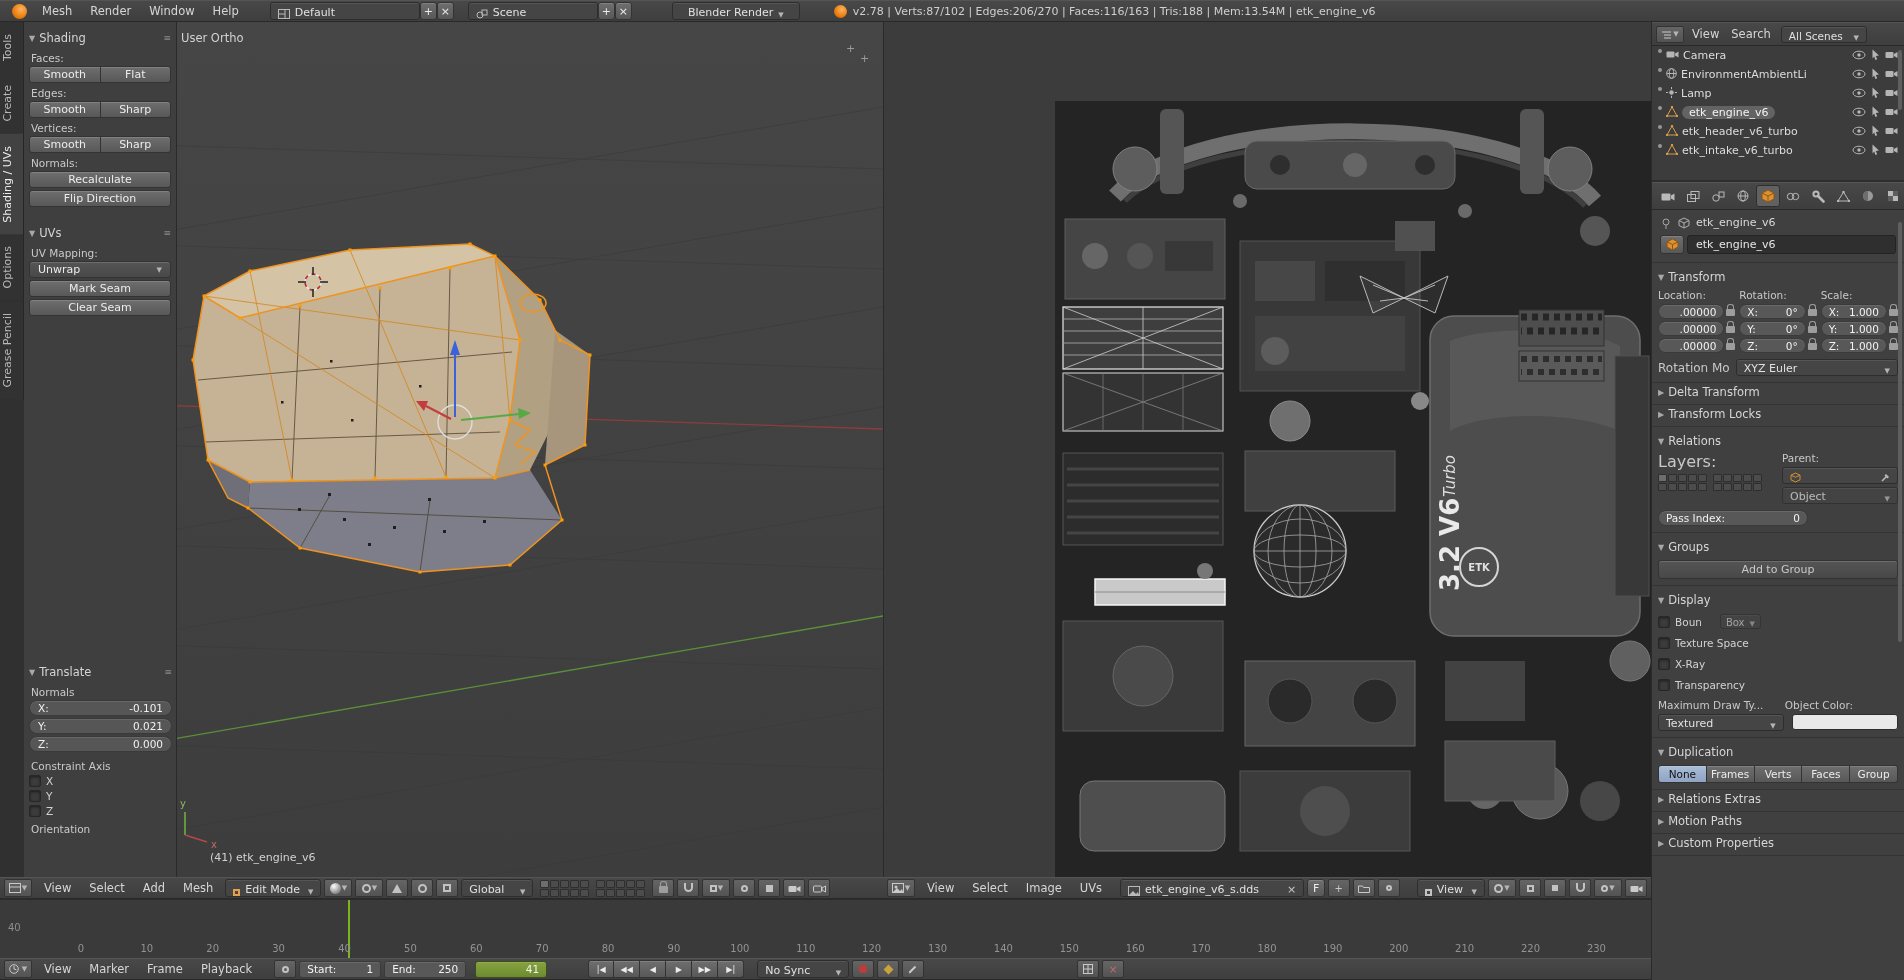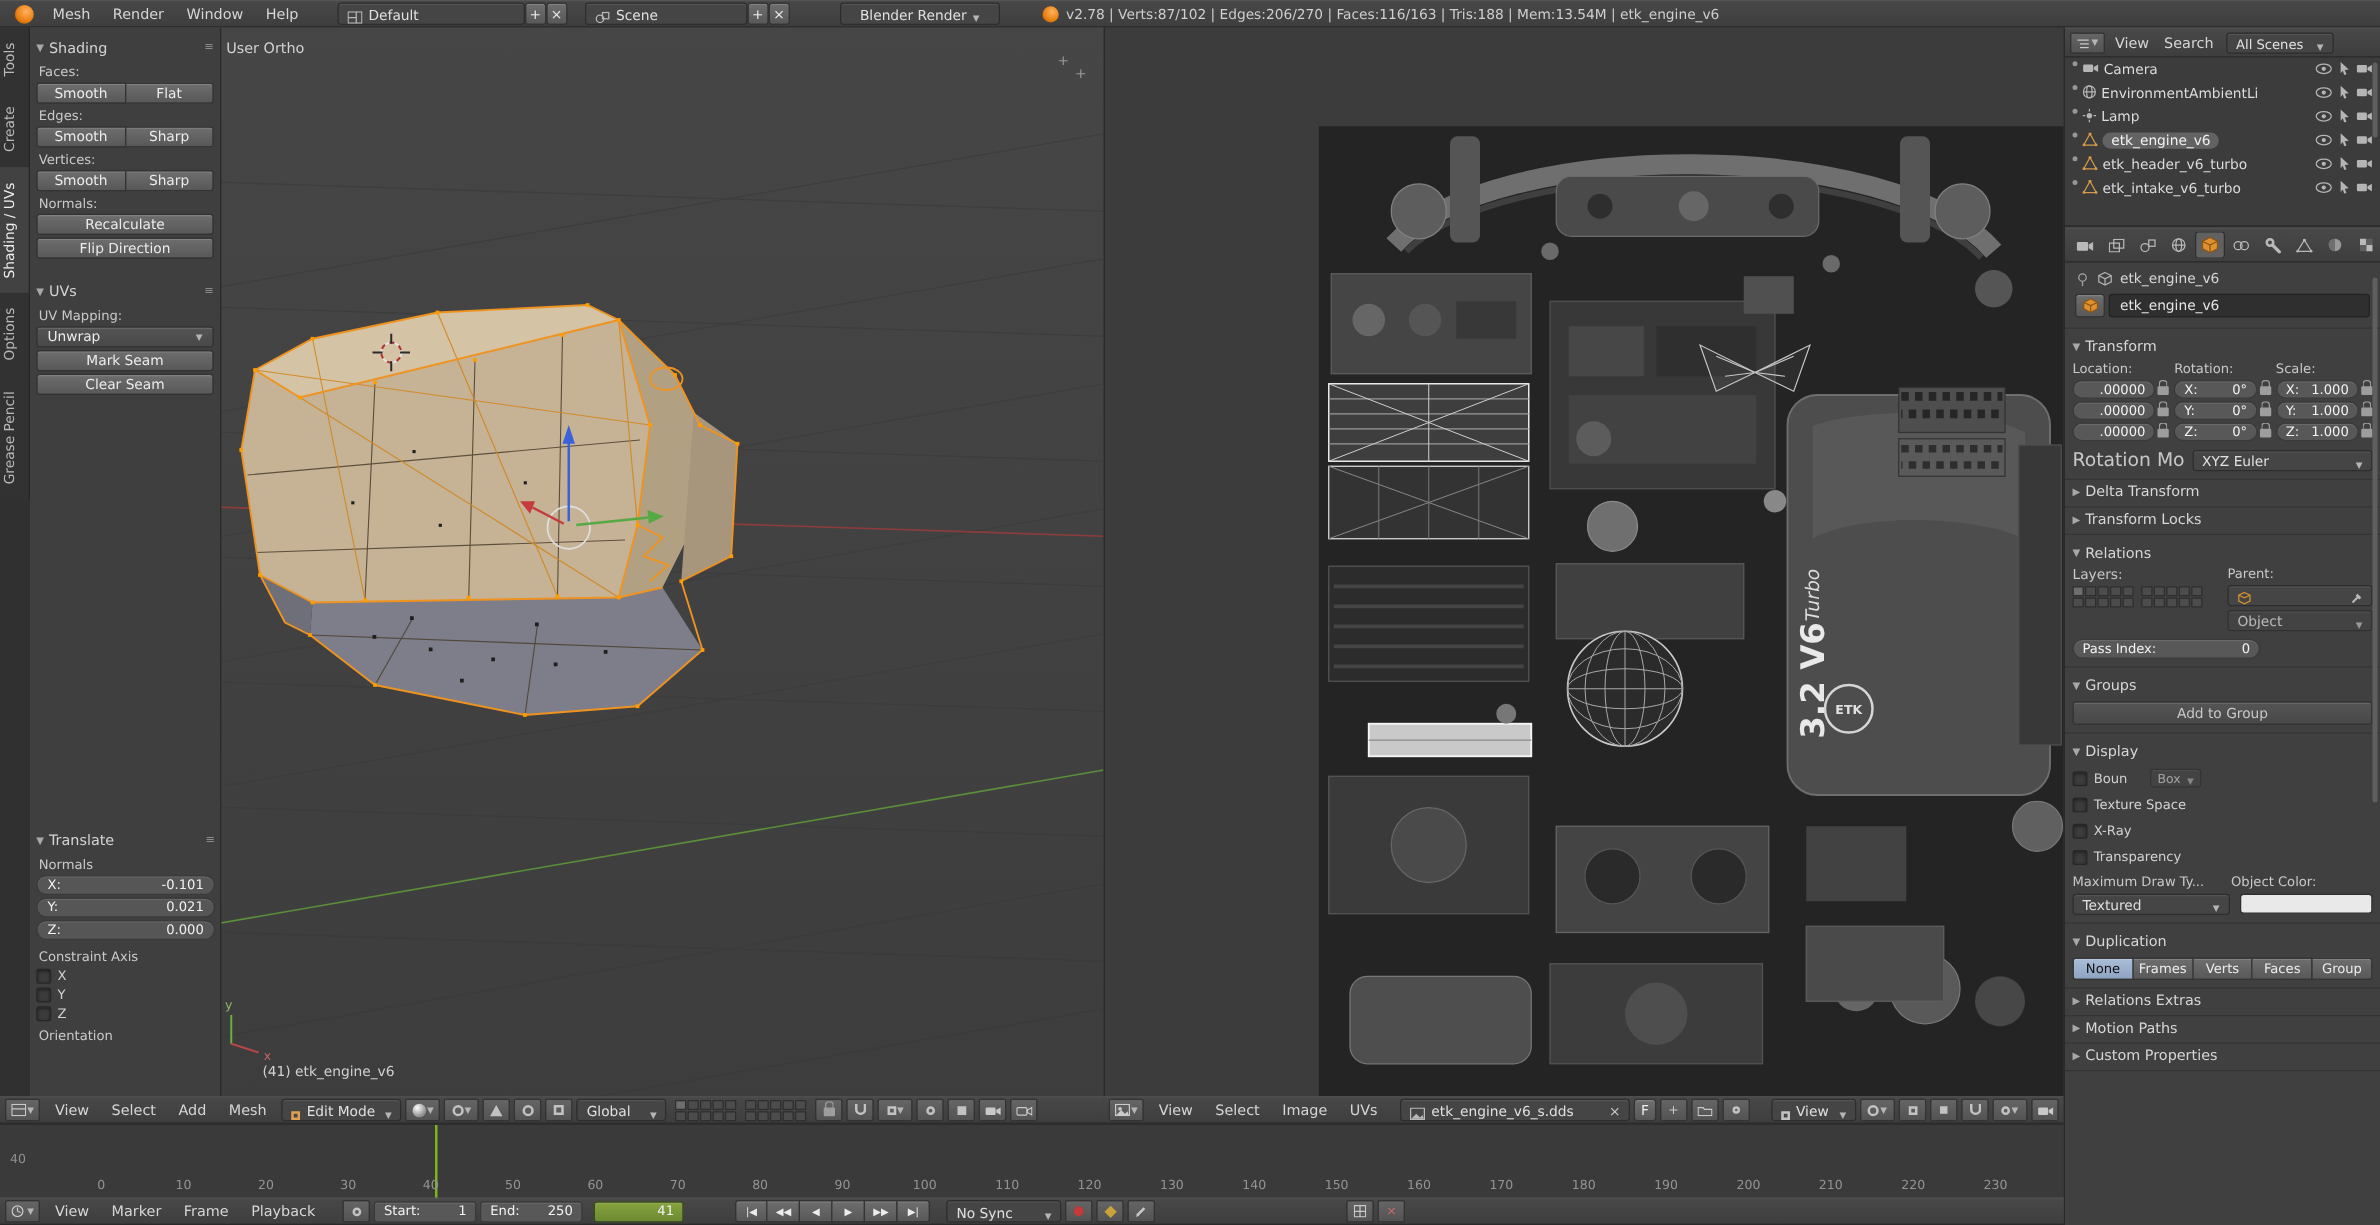--- a/index.html
+++ b/index.html
@@ -913,21 +913,21 @@
           </div>
         <div style="flex:1;display:flex;gap:2px">
             <span class="pill" style="flex:1;height:15px">
               <span>Z:</span>
               <span>1.000</span>
             </span>
             <span class="lck"></span>
           </div>
       </div>
       <div style="display:flex;align-items:center;gap:6px;margin-top:6px">
-        <span style="font-size:15px;color:#c8c8c8;flex:none">Rotation Mo</span>
+        <span style="font-size:12px;color:#c8c8c8;flex:none">Rotation Mo</span>
         <div class="ddown" style="flex:1;height:17px">
             <span style="flex:1">XYZ Euler</span>
             <span class="caret">▼</span>
           </div>
       </div>
     </div>
 
     <div class="psec colhdr">
         <span class="tri">▶</span>
         <span>Delta Transform</span>
@@ -937,21 +937,21 @@
         <span>Transform Locks</span>
       </div>
 
     <div class="psec">
       <div class="colhdr">
           <span class="tri">▼</span>
           <span>Relations</span>
         </div>
       <div style="display:flex;gap:8px">
         <div style="flex:1">
-          <div style="font-size:11px;color:#c8c8c8;margin-bottom:3px">Layers:</div>
+          <div style="font-size:16px;color:#c8c8c8;margin-bottom:3px">Layers:</div>
           <div style="display:flex;gap:6px">
             <div class="laygrid">
                 <span class="on"></span>
                 <span></span>
                 <span></span>
                 <span></span>
                 <span></span>
                 <span></span>
                 <span></span>
                 <span></span>

